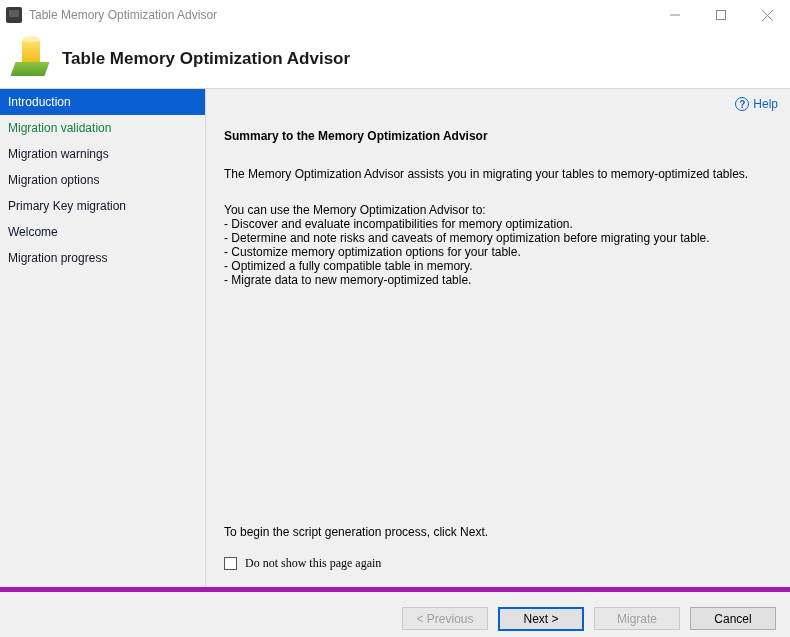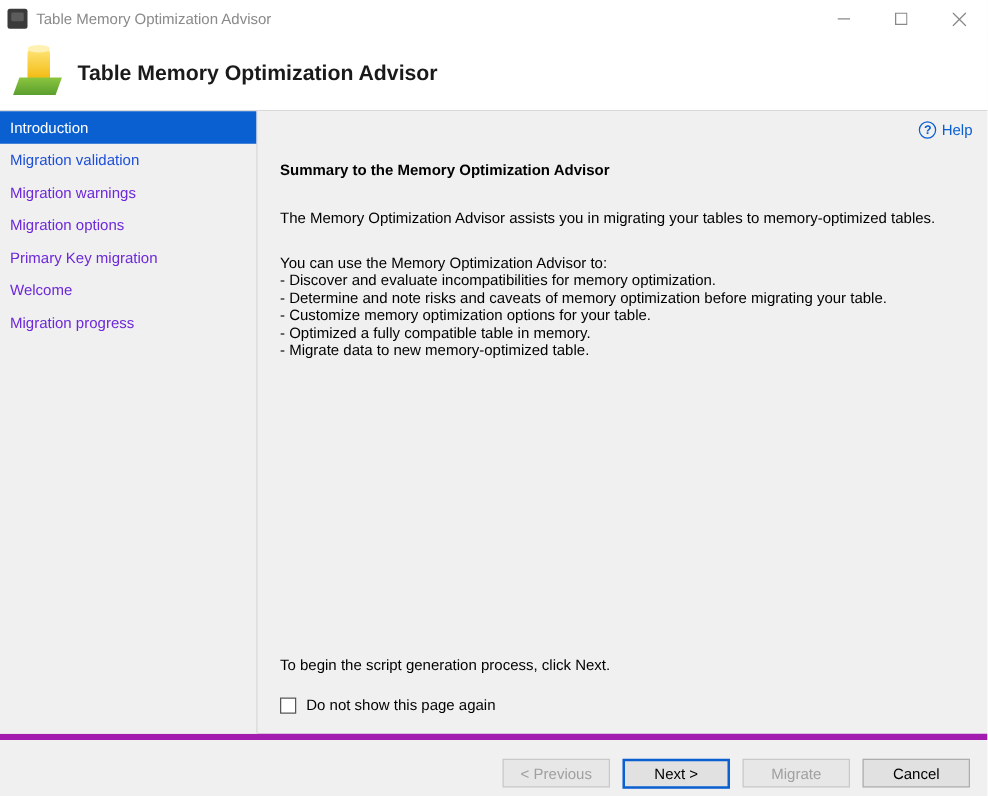--- a/index.html
+++ b/index.html
@@ -24,36 +24,36 @@
       background:linear-gradient(#8cc63f,#5a9e2f); transform:skewX(-20deg);}
     .header-icon .cyl{ position:absolute; left:12px; top:0; width:18px; height:28px;
       background:linear-gradient(#ffe477,#f0b400); border-radius:4px;}
     .header-icon .cyl::before{content:"";position:absolute;left:0;right:0;top:-3px;height:6px;
       background:#fff1b3;border-radius:50%;}
     .header-title{ font-size:17px; font-weight:700; color:#1a1a1a;}
     .body{ height:498px; display:flex; background:#f0f0f0;}
     .sidebar{ width:206px; background:#f0f0f0; border-right:1px solid #d8d8d8;
       padding-top:0;}
     .sb-item{ height:26px; display:flex; align-items:center; padding:0 8px;
-      color:#6d28d9; cursor:pointer; }
-    .sb-item.link{ color:#1d4ed8; }
+      color:#0f172a; cursor:pointer; }
+    .sb-item.link{ color:#15803d; }
     .sb-item.active{ background:#0a5fd1; color:#fff; }
     .main{ flex:1; position:relative; padding:0 18px 0 18px; }
     .help{ position:absolute; right:12px; top:8px; color:#0a5fd1; display:flex;
       align-items:center; gap:4px; cursor:pointer; }
     .help-circ{ width:14px; height:14px; border:1.2px solid #0a5fd1; border-radius:50%;
       display:flex; align-items:center; justify-content:center; font-size:10px;
       font-weight:700; color:#0a5fd1;}
     .welcome{ margin-top:40px; font-weight:700; font-size:12px; }
     .intro{ margin-top:24px; }
     .uses-head{ margin-top:22px; }
     .uses li{ list-style:none; }
     .begin{ position:absolute; left:18px; bottom:48px; }
     .dns{ position:absolute; left:18px; bottom:16px; display:flex; align-items:center;
-      gap:8px; }
+      gap:8px;font-family:Liberation Serif, serif; }
     .cb{ width:13px; height:13px; border:1px solid #555; background:#fff; }
     .footer{ height:58px; display:flex; align-items:center; justify-content:flex-end;
       gap:10px; padding:0 14px 0 0; border-top:5px solid #a21caf; background:#f0f0f0;}
     .btn{ width:86px; height:23px; border:1px solid #adadad; background:#e1e1e1;
       color:#000; font:inherit; cursor:pointer; }
     .btn.disabled{ color:#a0a0a0; background:#e7e7e7; border-color:#c9c9c9;
       cursor:default; }
     .btn.primary{ border:2px solid #0a5fd1; background:#e1e1e1; height:24px; }
   </style>
 </head>

